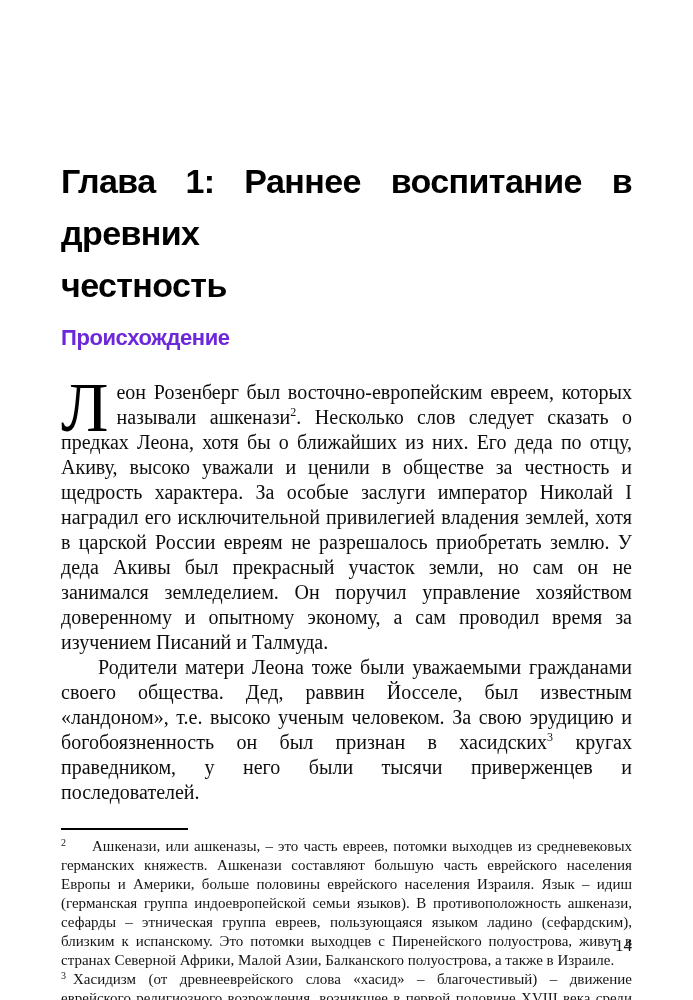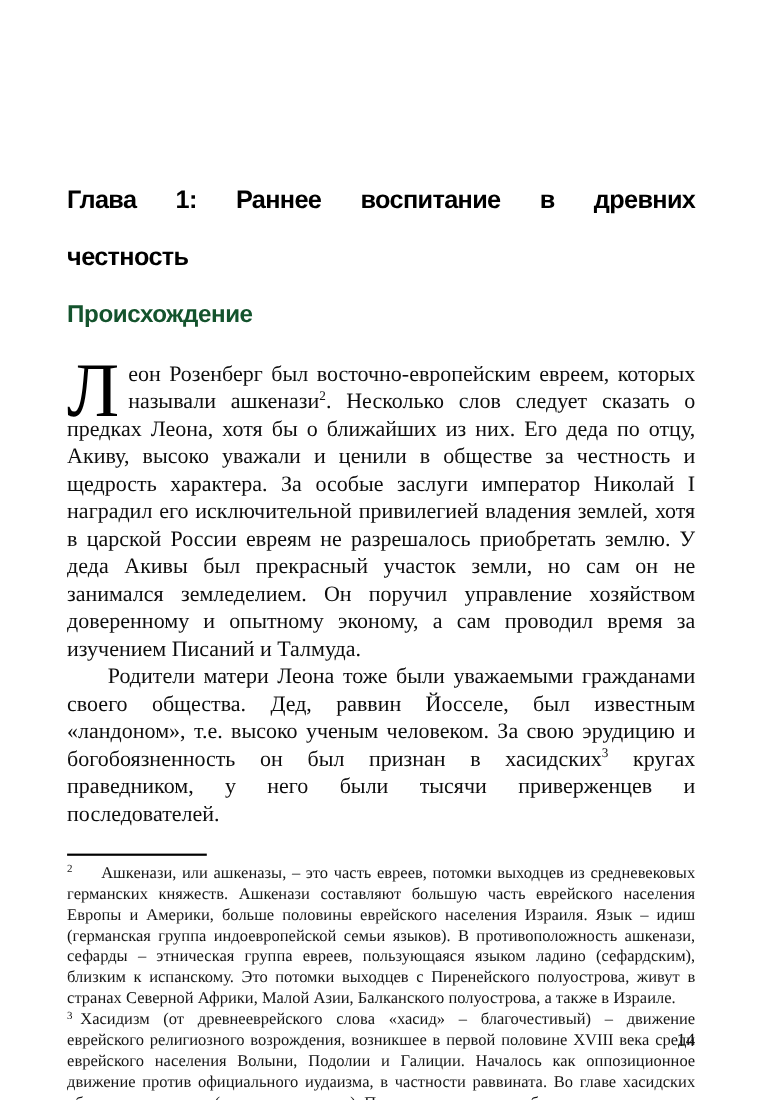--- a/index.html
+++ b/index.html
@@ -18,38 +18,38 @@
   .content {
     position: absolute;
     left: 61px;
     top: 0;
     width: 571px;
   }
   .chapter-title {
     margin: 155px 0 0 0;
     font-family: "Liberation Sans", sans-serif;
     font-weight: 700;
-    font-size: 23px;
+    font-size: 34px;
     letter-spacing: -0.6px;
     line-height: 52px;
     color: #000000;
   }
   .title-line { text-align: left; }
   .title-line.justify-full {
     text-align: justify;
     text-align-last: justify;
   }
   .section-title {
     margin: 12px 0 0 0;
     font-family: "Liberation Sans", sans-serif;
     font-weight: 700;
     font-size: 22px;
     letter-spacing: -0.4px;
     line-height: 30px;
-    color: #14532d;
+    color: #6d28d9;
   }
   .body-par {
     margin: 0;
     font-family: "Liberation Serif", "DejaVu Serif", serif;
     font-size: 20px;
     line-height: 25px;
     text-align: justify;
     color: #0d0d0d;
   }
   .body-par.first { margin-top: 27px; }

